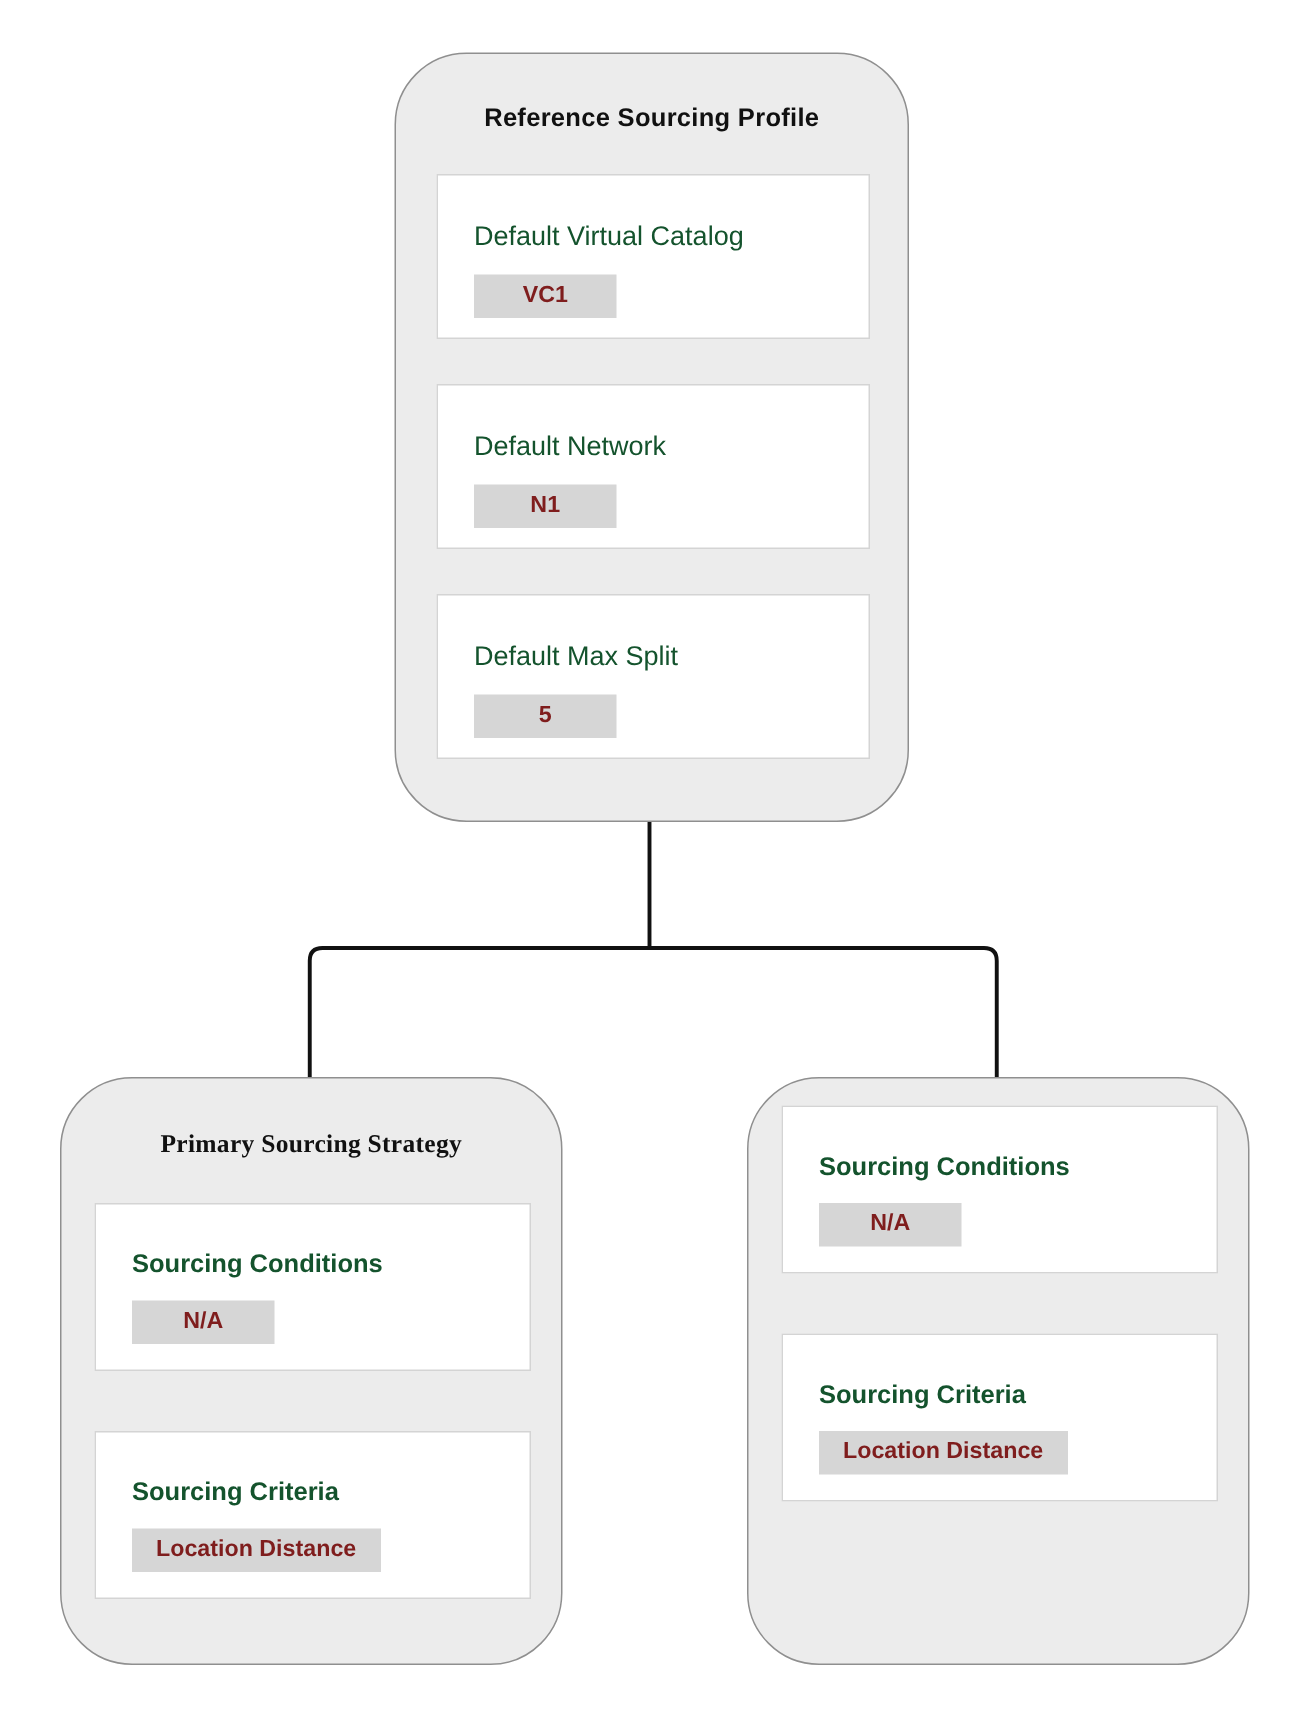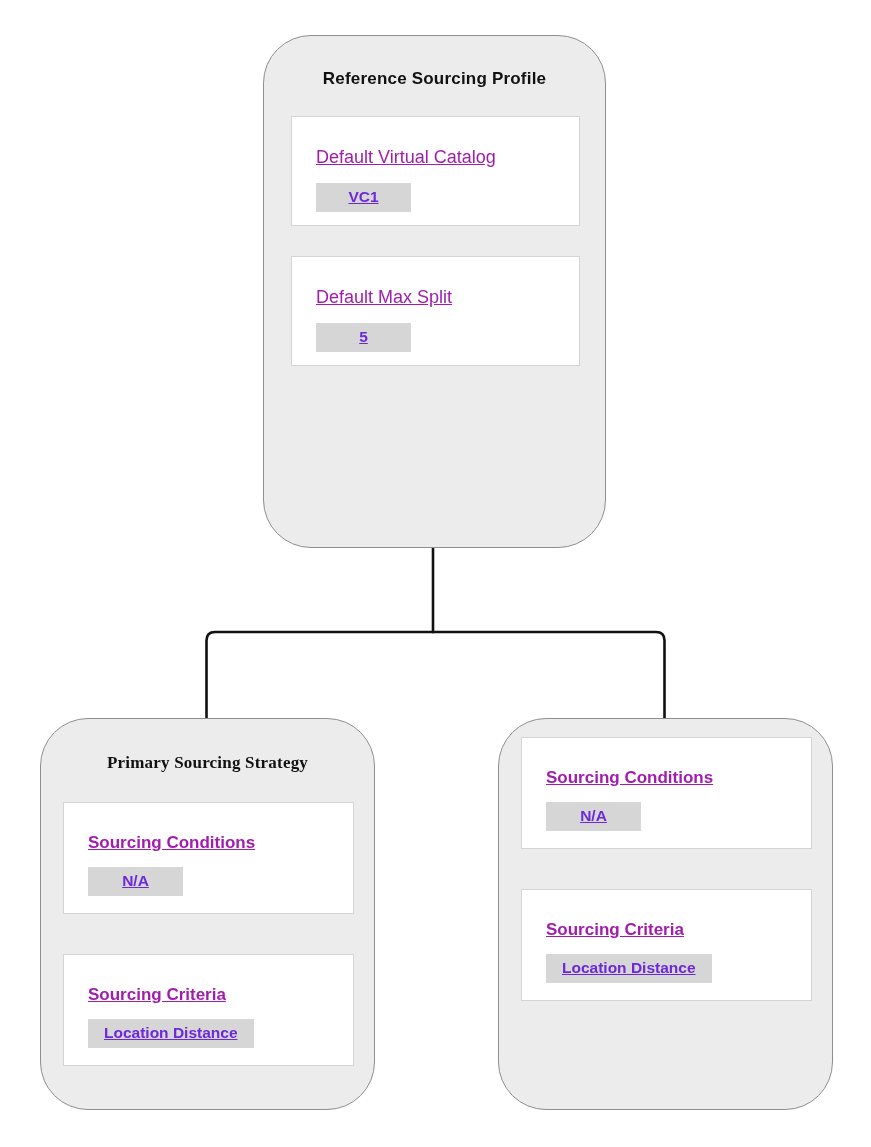--- a/index.html
+++ b/index.html
@@ -45,39 +45,37 @@
     color:var(--text);
   }
   .field-box{
     box-sizing:border-box;
     background:var(--box-bg);
     border:1px solid var(--box-border);
     padding:30px 24px 0 24px;
   }
   .field-label{
     font-size:17.5px;
-    color:#a21caf;
+    color:#14532d;
     line-height:1.2;
-    text-decoration:underline;
   }
   .labels-regular .field-label{font-weight:400;font-size:18px;}
   .labels-bold .field-label{font-weight:700;font-size:17px;}
   .field-badge{
     display:inline-block;
     margin-top:14px;
     box-sizing:border-box;
     min-width:95px;
     padding:5px 16px 6px 16px;
     background:var(--badge-bg);
     text-align:center;
     font-weight:700;
     font-size:15.5px;
-    color:#6d28d9;
+    color:#7f1d1d;
     white-space:nowrap;
-    text-decoration:underline;
   }
   
   .card-root{left:263px;top:35px;width:343px;height:513px;padding:20px 27px 0 27px;}
   .card-root .card-title{margin:13px 0 27px 0;}
   .card-root .field-box{width:289px;height:110px;margin-bottom:30px;}
   
   .card-child{width:335px;height:392px;top:718px;padding:18px 22px 0 22px;}
   .card-primary{left:40px;}
   .card-fallback{left:498px;}
   .card-child .card-title{margin:16px 0 29px 0;font-family:Liberation Serif, serif;}
@@ -97,20 +95,24 @@
   </svg>
 
   <div class="card card-root labels-regular">
     <div class="card-title">Reference Sourcing Profile</div>
 
     <div class="field-box">
       <div class="field-label">Default Virtual Catalog</div>
       <span class="field-badge">VC1</span>
     </div>
 
+    <div class="field-box">
+      <div class="field-label">Default Network</div>
+      <span class="field-badge">N1</span>
+    </div>
 
     <div class="field-box">
       <div class="field-label">Default Max Split</div>
       <span class="field-badge">5</span>
     </div>
   </div>
 
   <div class="card card-child card-primary labels-bold">
     <div class="card-title">Primary Sourcing Strategy</div>
 

